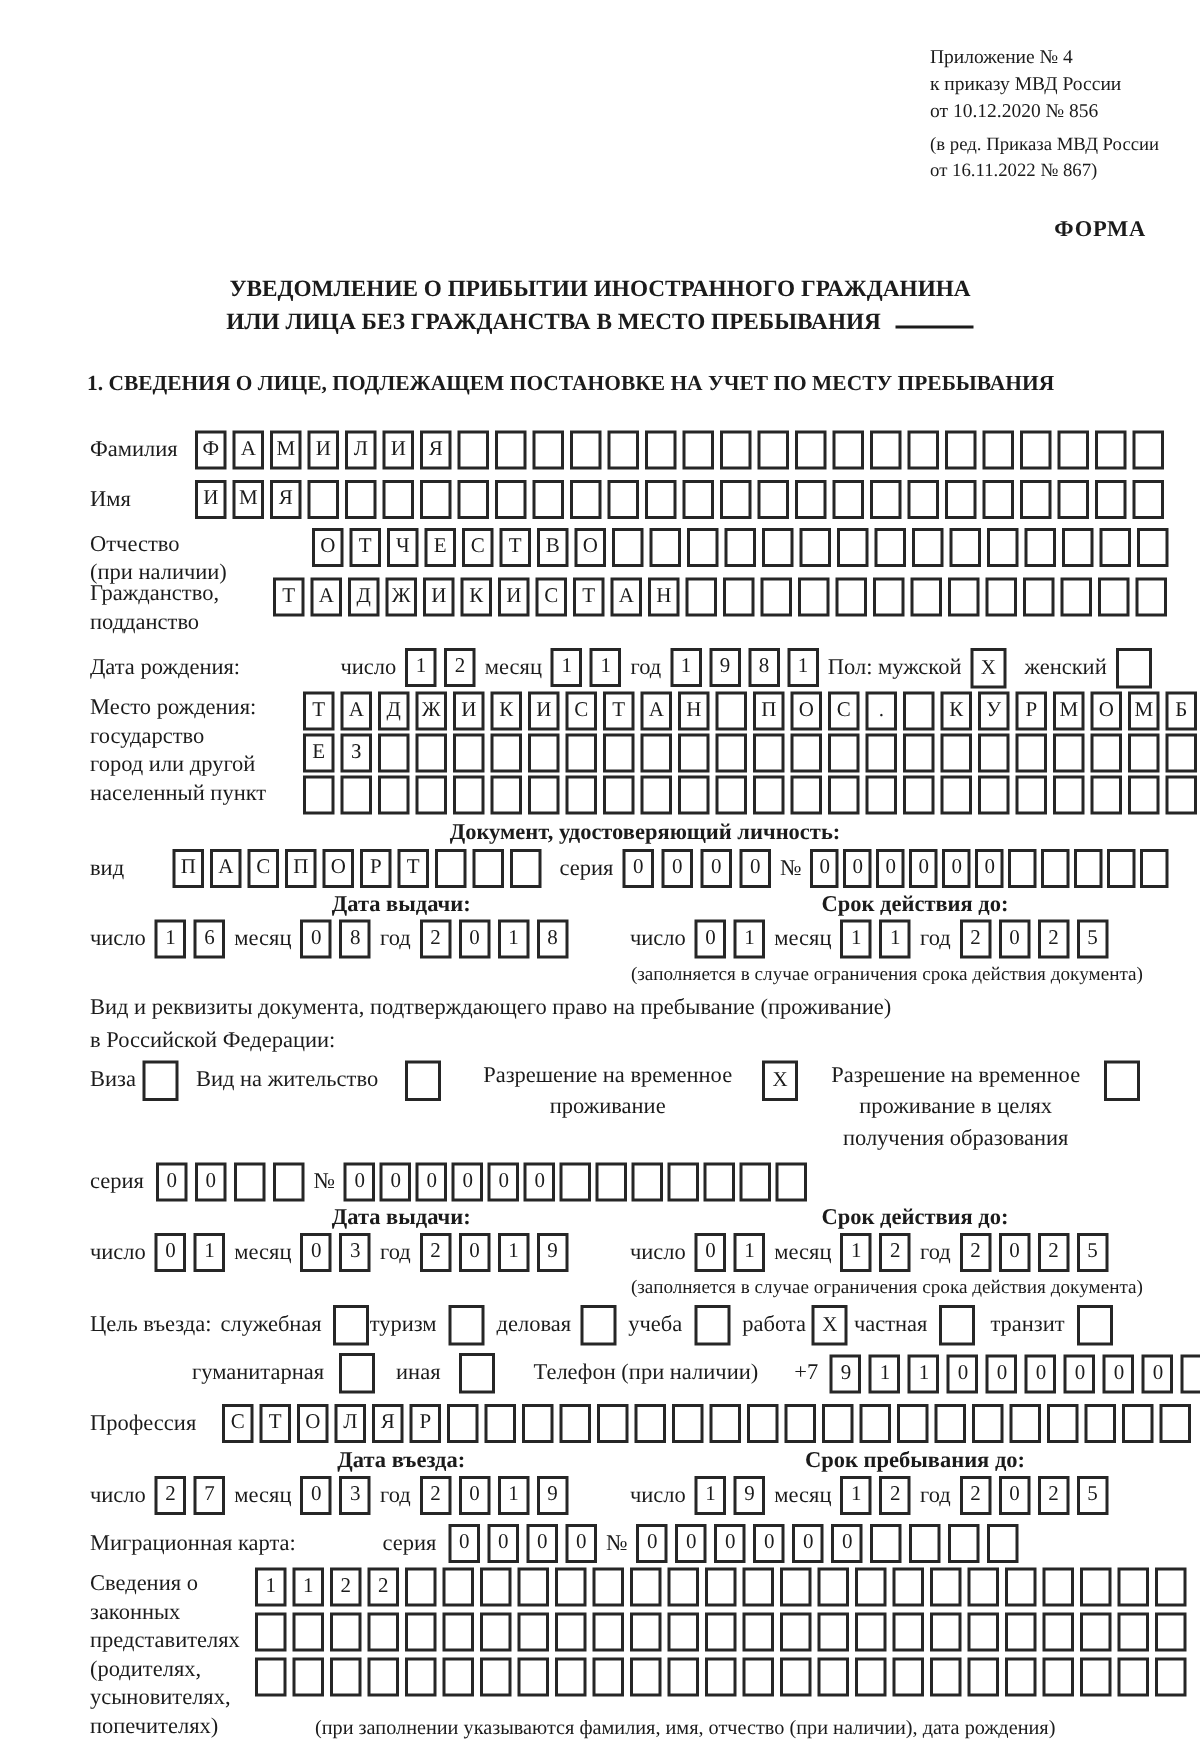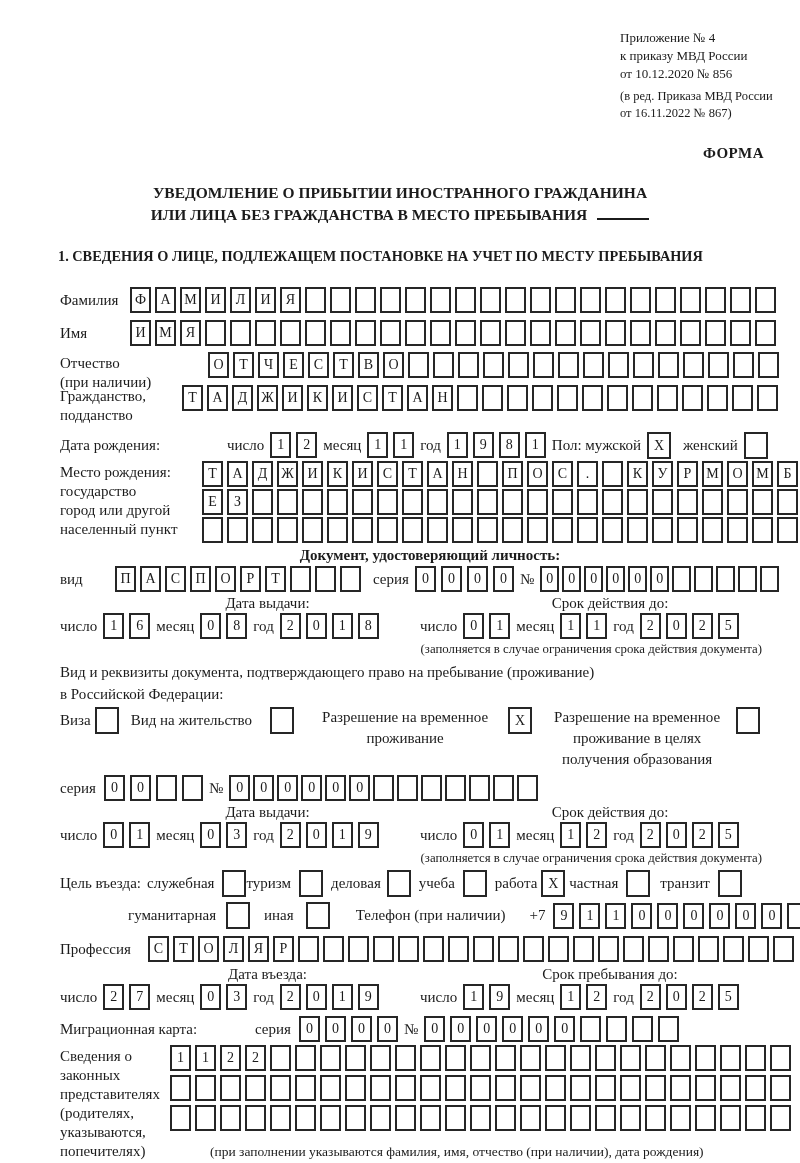--- a/index.html
+++ b/index.html
@@ -27,21 +27,21 @@
   .cells { display:flex; gap:4px; flex:none; }
   .cells.dsp { gap:5px; }
   .cells.tight { gap:3px; }
   .cells.sm .cell { width:19px; }
   .cell { flex:none; width:21px; height:26px; border:2px solid #262626; display:flex; align-items:center; justify-content:center; font-size:14px; background:#fff; }
   .cb { flex:none; width:24px; height:27px; border:2px solid #262626; display:flex; align-items:center; justify-content:center; font-size:14px; background:#fff; }
   .dlab { flex:none; line-height:26px; margin:0 6px; }
   .dlab.first { margin-left:0; }
   .center-head { text-align:center; font-weight:bold; font-size:15px; }
   .dpair { display:flex; align-items:flex-start; }
-  .dcap { font-size:15px; line-height:15px; text-align:center; }
+  .dcap { font-size:15px; line-height:15px; text-align:center;font-weight:bold; }
   .drow { display:flex; align-items:flex-start; margin-top:2px; }
   .dnote { font-size:12.8px; margin-top:3px; text-align:right; padding-right:38px; line-height:15px; }
   .intro { line-height:22px; }
   .plab { flex:none; line-height:27px; }
   .pcol { flex:none; line-height:21px; text-align:center; }
   .pcol span { display:block; }
   .rows3 .cells { margin-bottom:2px; }
   .reps { height:96px; overflow:visible; }
   .repnote { font-size:13.5px; padding-left:150px; line-height:17px; }
 </style>
@@ -639,21 +639,21 @@
           <span class="cell"></span>
         </span>
     </div>
 
     <div class="frow reps" style="margin-top:3px">
       <span class="lab lab2" style="width:110px">
         <span>Сведения о</span>
         <span>законных</span>
         <span>представителях</span>
         <span>(родителях,</span>
-        <span>указываются,</span>
+        <span>усыновителях,</span>
         <span>попечителях)</span>
       </span>
       <span class="rows3">
         <span class="cells" style="margin-bottom:4px">
             <span class="cell">1</span>
             <span class="cell">1</span>
             <span class="cell">2</span>
             <span class="cell">2</span>
             <span class="cell"></span>
             <span class="cell"></span>

